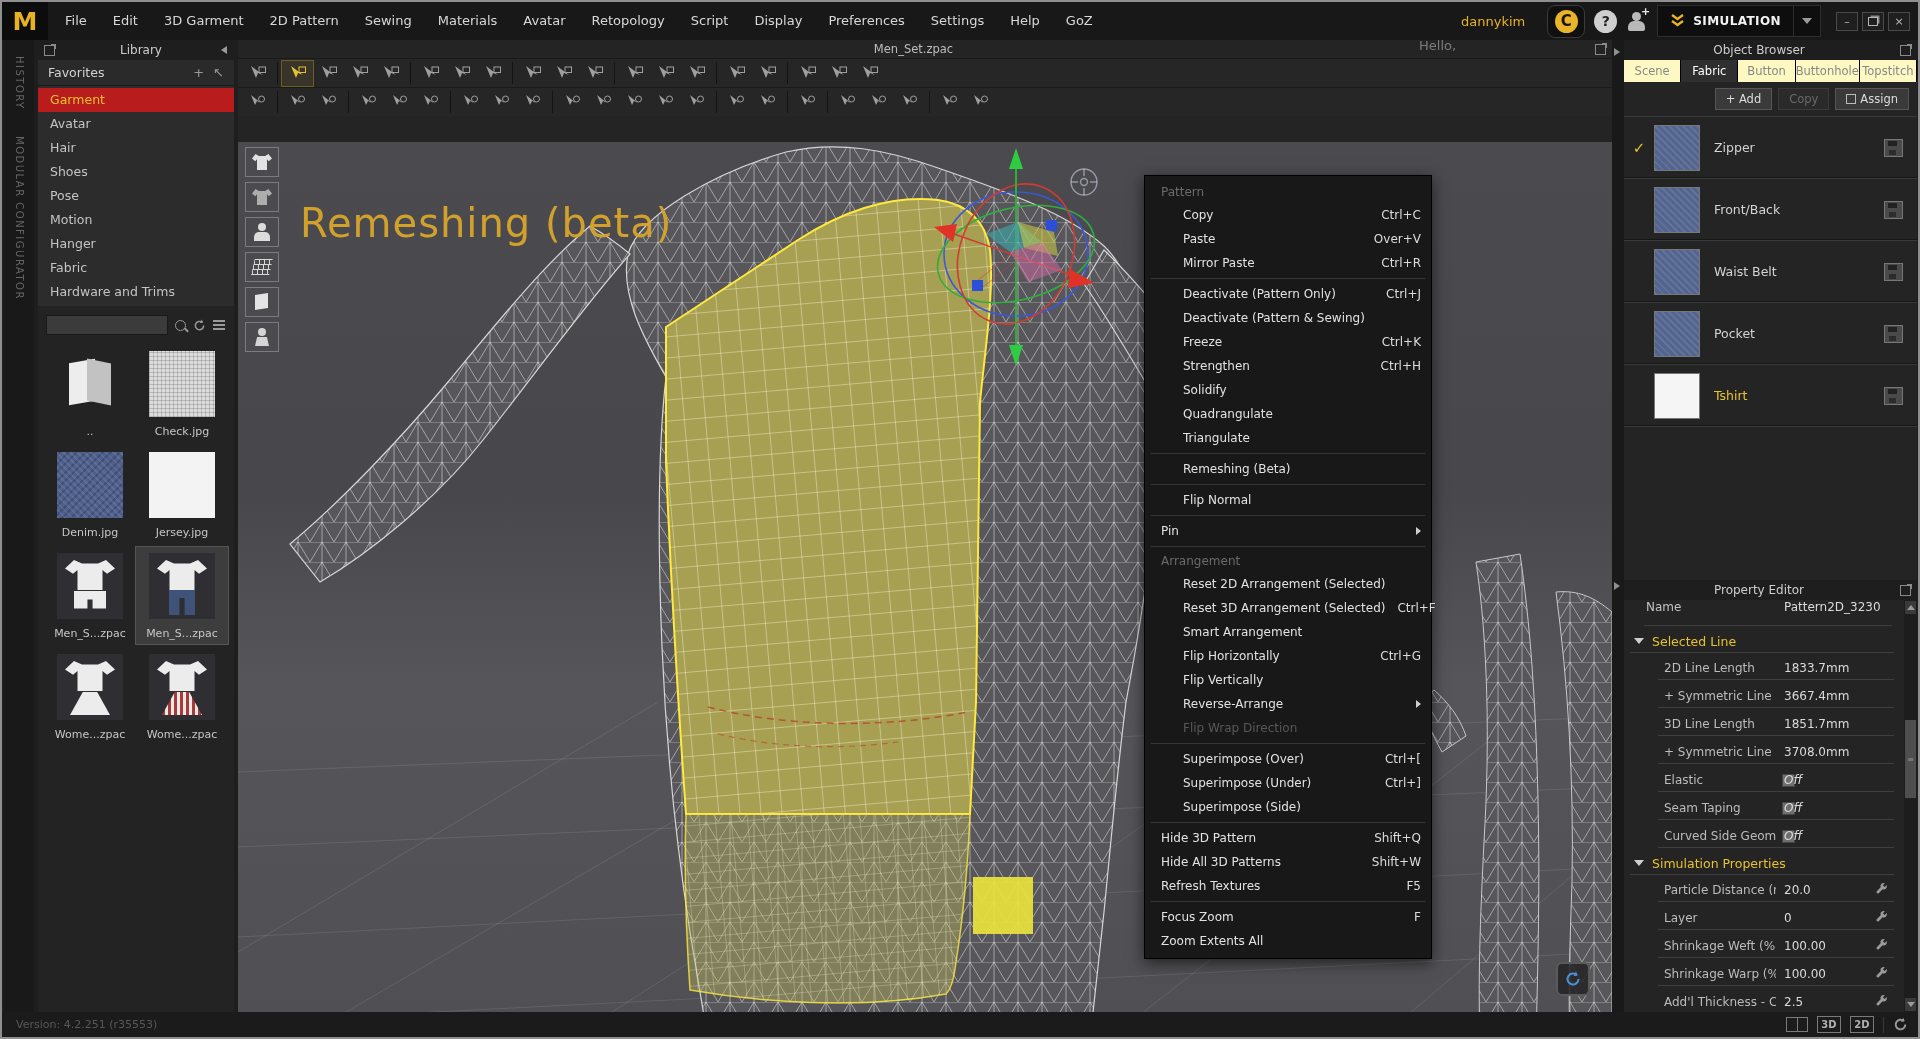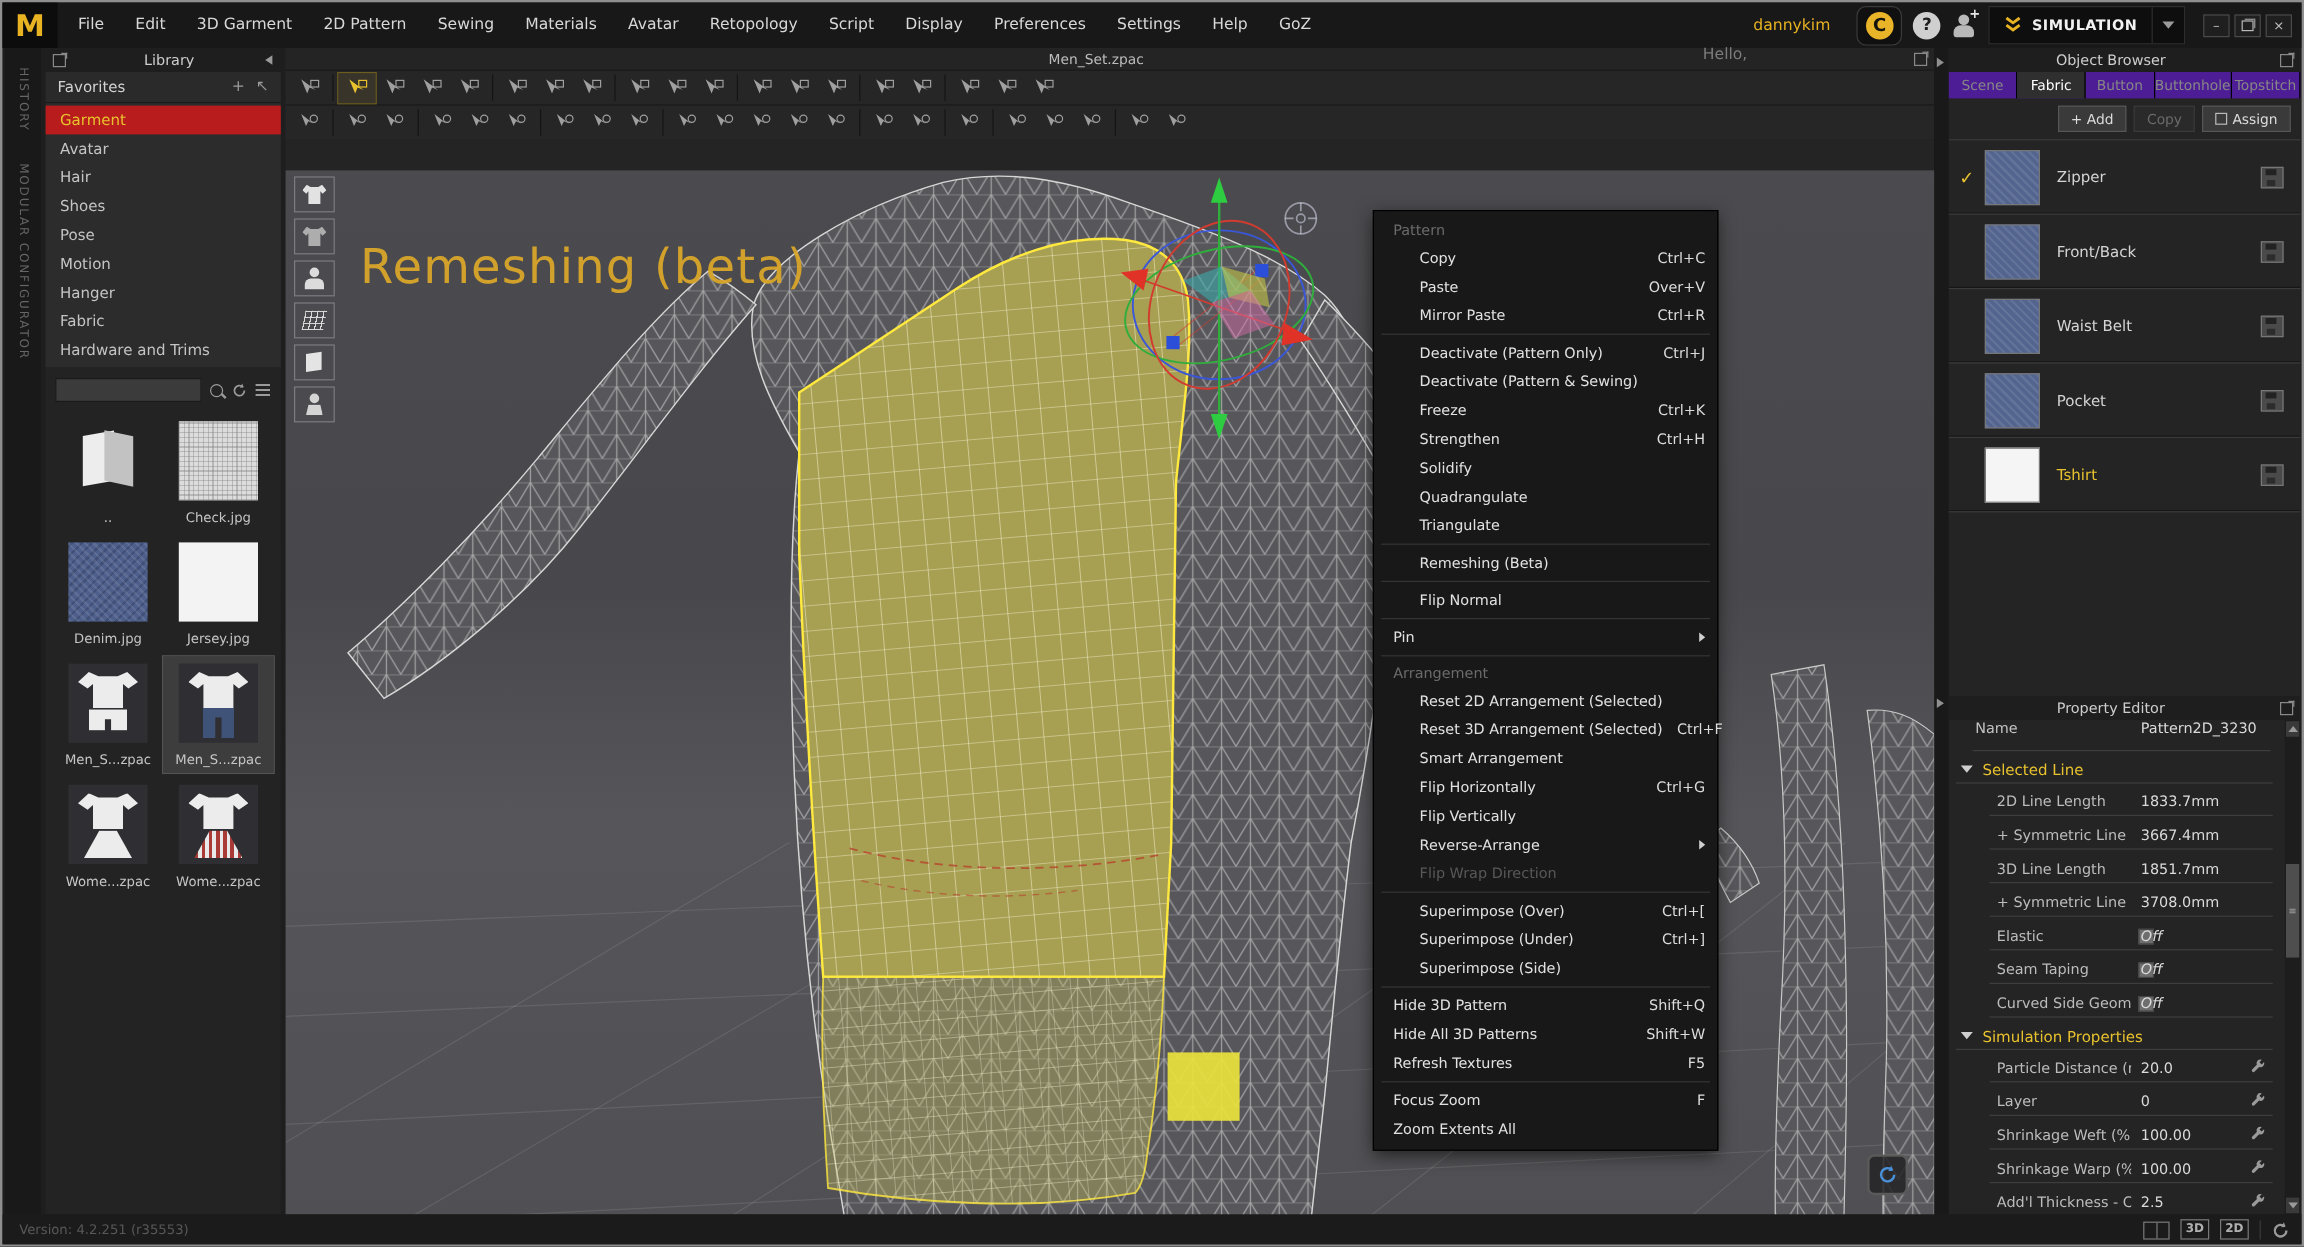--- a/index.html
+++ b/index.html
@@ -116,21 +116,21 @@
   .ctx-item.header{color:#6b6b6b;height:22px;}
   .ctx-item.disabled{color:#585858;}
   .ctx-item.sep{height:1px;min-height:1px;background:#353535;margin:3px 6px;padding:0;}
   .sub-arrow{display:none;width:0;height:0;border-top:4px solid transparent;border-bottom:4px solid transparent;border-left:5px solid #cfcfcf;margin-left:8px;}
   .ctx-item.has-sub .sub-arrow{display:block;}
 
   
   .gutter{position:absolute;left:1610px;top:38px;width:12px;bottom:25px;background:#191919;}
   .gut-arrow{position:absolute;left:2px;width:0;height:0;border-top:4px solid transparent;border-bottom:4px solid transparent;border-left:6px solid #8f8f8f;}
   .rpanel{position:absolute;left:1622px;top:38px;width:293px;bottom:25px;background:#242424;}
-  .tabs{height:22px;background:#4c1d95;display:flex;}
+  .tabs{height:22px;background:#fef9c3;display:flex;}
   .tab{flex:1;display:flex;align-items:center;justify-content:center;font-size:11.5px;color:#878787;border-right:1px solid #000;}
   .tab.active{background:#2f2f2f;color:#fff;}
   .ob-actions{height:34px;display:flex;align-items:center;justify-content:flex-end;gap:6px;padding:0 8px;}
   .btn{height:20px;padding:0 10px;background:#3a3a3a;border:1px solid #565656;color:#dcdcdc;font-size:11.5px;
      display:flex;align-items:center;gap:4px;}
   .btn.disabled{background:#2a2a2a;border-color:#3a3a3a;color:#6a6a6a;}
   .fab-list{border-top:1px solid #3a3a3a;}
   .fab-row{height:61px;display:flex;align-items:center;border-bottom:1px solid #3a3a3a;box-shadow:inset 0 -1px 0 #161616;}
   .fab-check{width:30px;text-align:center;color:#e8c22e;font-size:15px;font-weight:bold;visibility:hidden;}
   .fab-row.checked .fab-check{visibility:visible;}
@@ -163,21 +163,21 @@
   .prow .wr{display:none;position:absolute;right:16px;}
   .prow.has-wrench .wr{display:block;}
   .scrollbar{position:absolute;right:0;top:560px;width:13px;bottom:0;background:#1d1d1d;}
   .sb-btn{position:absolute;left:1px;width:11px;height:13px;background:#3a3a3a;display:flex;align-items:center;justify-content:center;}
   .sb-thumb{position:absolute;left:1px;top:120px;width:11px;height:78px;background:#4e4e4e;display:flex;align-items:center;justify-content:center;color:#9a9a9a;font-size:8px;}
   .tri-up{width:0;height:0;border-left:4px solid transparent;border-right:4px solid transparent;border-bottom:5px solid #9a9a9a;}
 
   
   .statusbar{position:absolute;left:0;bottom:0;width:100%;height:25px;background:#1b1b1b;display:flex;align-items:center;z-index:30;}
   .version{color:#585858;font-size:11px;padding-left:14px;}
-  .sb-right{margin-left:auto;display:flex;align-items:flex-end;gap:9px;padding-right:10px;padding-left:48px;}
+  .sb-right{margin-left:auto;display:flex;align-items:center;gap:9px;padding-right:10px;padding-left:48px;}
   .split-ico{width:20px;height:13px;border:1px solid #7a7a7a;position:relative;}
   .split-ico::after{content:"";position:absolute;left:50%;top:0;bottom:0;width:1px;background:#7a7a7a;}
   .dim-btn{width:22px;height:15px;border:1px solid #7a7a7a;color:#b0b0b0;font-size:10px;font-weight:bold;
      display:flex;align-items:center;justify-content:center;}
   .sb-div{width:1px;height:16px;background:#3a3a3a;}
 </style>
 </head>
 <body>
 
 <div class="app">

